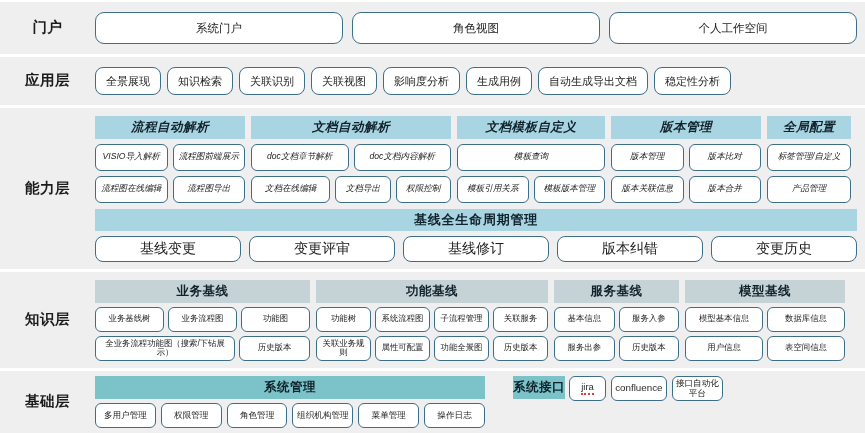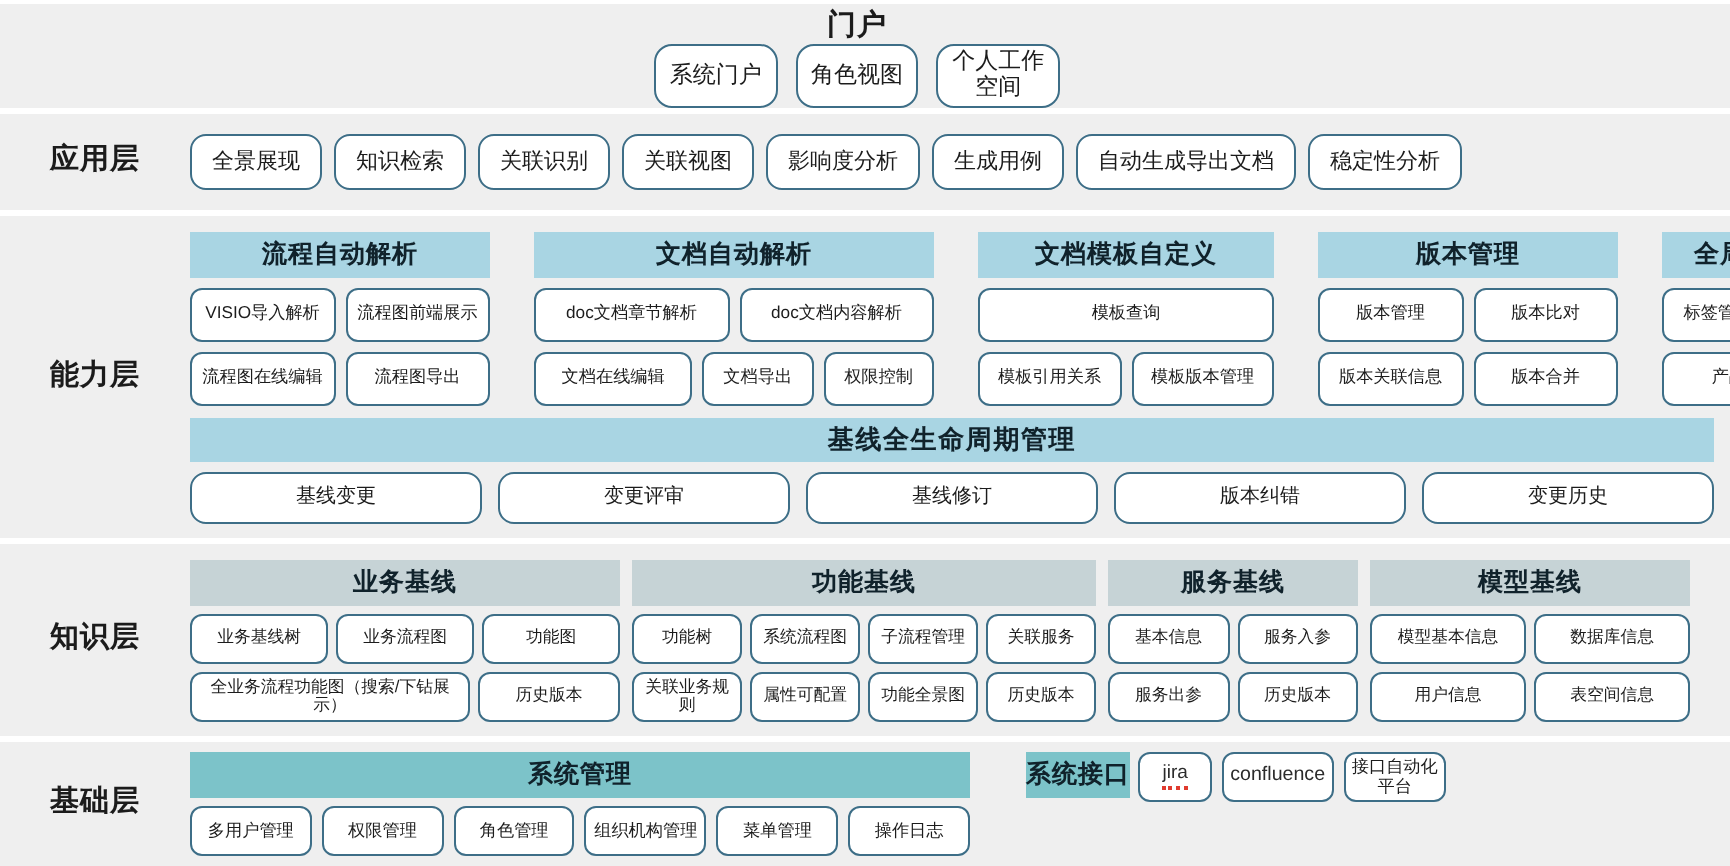--- a/index.html
+++ b/index.html
@@ -25,21 +25,21 @@
     padding: 2px 0 0 0;
   }
 
   .band {
     background: #efefef;
     display: flex;
     align-items: center;
     box-sizing: border-box;
     padding: 4px 8px 4px 0;
   }
-  .band.portal      { height: 52px; flex-direction: column; }
+  .band.portal      { height: 52px; }
   .band.app         { height: 48px; }
   .band.capability  { flex: 0 0 161px; }
   .band.knowledge   { flex: 0 0 96px; }
   .band.base        { flex: 0 0 62px; }
 
   .band-label {
     width: 95px;
     min-width: 95px;
     text-align: center;
     font-size: 14.5px;
@@ -101,22 +101,23 @@
 
   
   .cap-wrap {
     display: flex;
     flex-direction: column;
     gap: 6px;
     width: 100%;
   }
   .cap-groups {
     display: flex;
-    gap: 22px;
-    width: 100%;
+    gap: 6px;
+    width: 100%;
+    font-style: italic;
   }
   .cap-group {
     display: flex;
     flex-direction: column;
     gap: 5px;
   }
   .g1 { flex: 0 0 150px; }
   .g2 { flex: 0 0 200px; }
   .g3 { flex: 0 0 148px; }
   .g4 { flex: 0 0 150px; }
@@ -159,21 +160,21 @@
     letter-spacing: 0.8px;
   }
   .life-row {
     display: flex;
     gap: 8px;
     margin-top: 5px;
   }
   .life-row .chip {
     flex: 1;
     height: 26px;
-    font-size: 10px;
+    font-size: 14px;
     border-radius: 8px;
   }
 
   
   .kn-groups {
     display: flex;
     gap: 6px;
     width: 100%;
   }
   .kn-group {

